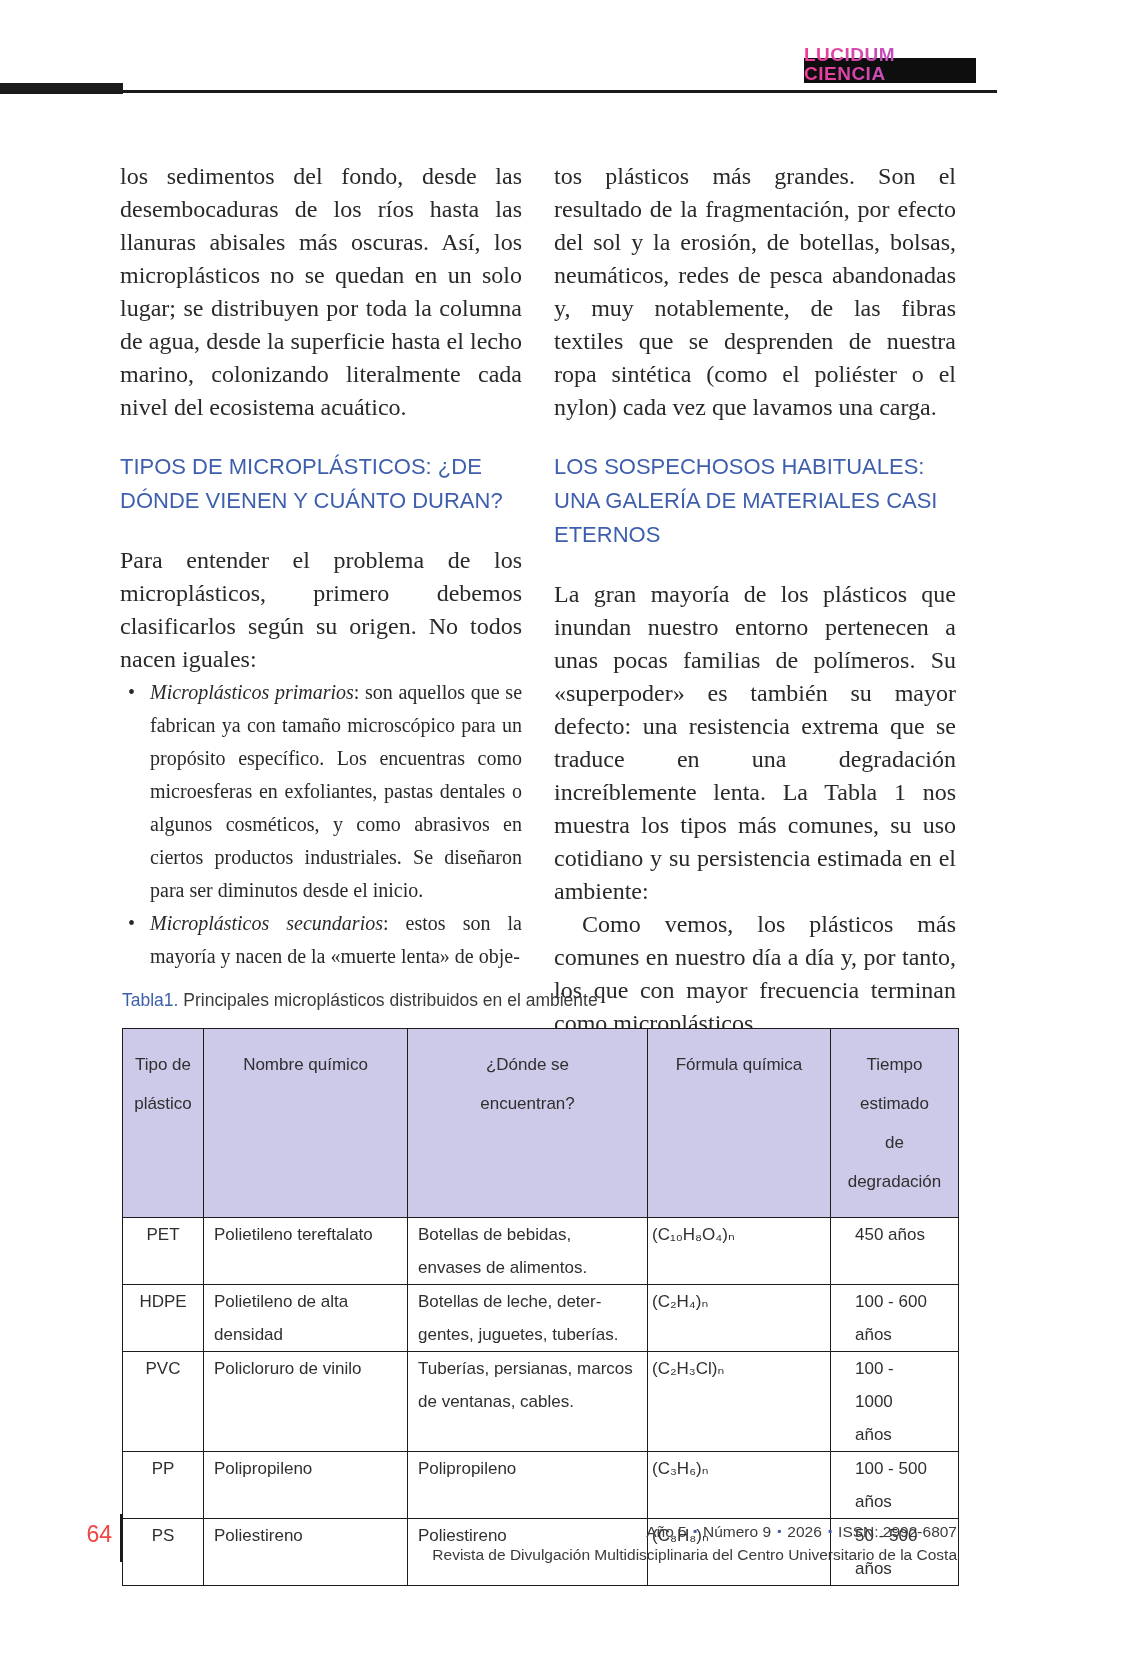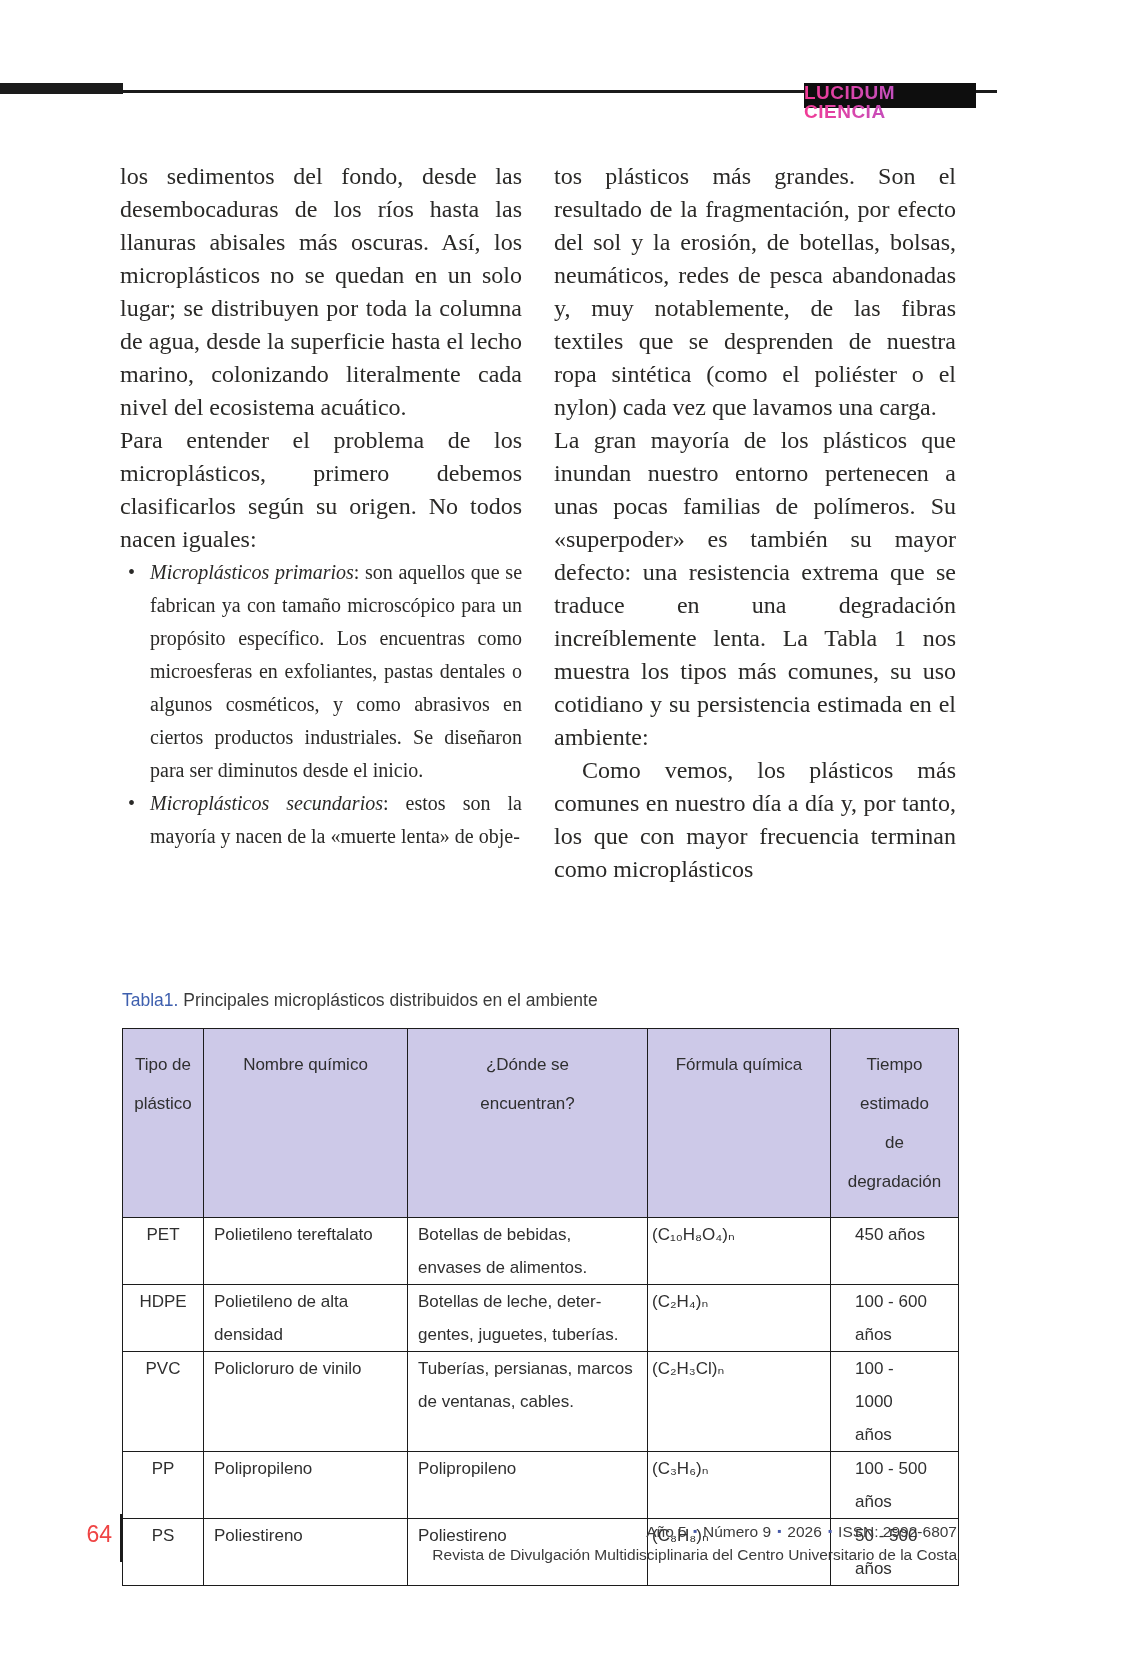--- a/index.html
+++ b/index.html
@@ -5,22 +5,22 @@
   html,body{margin:0;padding:0;background:#9a9a9a;}
   .page{
     position:relative;width:1123px;height:1654px;background:#ffffff;
     margin:0 auto;overflow:hidden;
     font-family:"Liberation Serif","DejaVu Serif",serif;color:#2a2927;
   }
   
   .top-rule{position:absolute;left:0;top:90px;width:997px;height:3px;background:#1b1b1b;}
   .top-bar{position:absolute;left:0;top:83px;width:123px;height:11px;background:#1b1b1b;}
   .brand-box{
-    position:absolute;left:804px;top:83px;width:172px;height:25px;background:#0e0e0e;
-    display:flex;align-items:flex-start;justify-content:center;
+    position:absolute;left:804px;top:58px;width:172px;height:25px;background:#0e0e0e;
+    display:flex;align-items:flex-end;justify-content:center;
   }
   .brand-text{
     font-family:"Liberation Sans","DejaVu Sans",sans-serif;font-weight:bold;
     font-size:19px;letter-spacing:.5px;line-height:1;
     background:linear-gradient(90deg,var(--brand-from,#f13b96) 0%,var(--brand-mid,#c050c0) 55%,var(--brand-to,#8c87da) 100%);
     -webkit-background-clip:text;background-clip:text;color:transparent;
   }
   
   .cols{position:absolute;left:120px;top:160px;width:836px;display:flex;gap:32px;}
   .col{width:402px;}
@@ -76,32 +76,34 @@
 
   <div class="top-bar"></div>
   <div class="top-rule"></div>
   <div class="brand-box" style="background: rgb(14, 14, 14);">
     <span class="brand-text">LUCIDUM CIENCIA</span>
   </div>
 
   <div class="cols">
     <div class="col">
       <p class="body-p">los sedimentos del fondo, desde las desembocaduras de los ríos hasta las llanuras abisales más oscuras. Así, los microplásticos no se quedan en un solo lugar; se distribuyen por toda la columna de agua, desde la superficie hasta el lecho marino, colonizando literalmente cada nivel del ecosistema acuático.</p>
+      <h2 class="section-heading">TIPOS DE MICROPLÁSTICOS: ¿DE DÓNDE VIENEN Y CUÁNTO DURAN?</h2>
       <p class="body-p">Para entender el problema de los microplásticos, primero debemos clasificarlos según su origen. No todos nacen iguales:</p>
       <ul class="bullets">
         <li>
           <span class="marker">•</span><em>Microplásticos primarios</em><span>: son aquellos que se fabrican ya con tamaño microscópico para un propósito específico. Los encuentras como microesferas en exfoliantes, pastas dentales o algunos cosméticos, y como abrasivos en ciertos productos industriales. Se diseñaron para ser diminutos desde el inicio.</span>
         </li>
         <li>
           <span class="marker">•</span><em>Microplásticos secundarios</em><span>: estos son la mayoría y nacen de la «muerte lenta» de obje-</span>
         </li>
       </ul>
     </div>
     <div class="col">
       <p class="body-p">tos plásticos más grandes. Son el resultado de la fragmentación, por efecto del sol y la erosión, de botellas, bolsas, neumáticos, redes de pesca abandonadas y, muy notablemente, de las fibras textiles que se desprenden de nuestra ropa sintética (como el poliéster o el nylon) cada vez que lavamos una carga.</p>
+      <h2 class="section-heading">LOS SOSPECHOSOS HABITUALES: UNA GALERÍA DE MATERIALES CASI ETERNOS</h2>
       <p class="body-p">La gran mayoría de los plásticos que inundan nuestro entorno pertenecen a unas pocas familias de polímeros. Su «superpoder» es también su mayor defecto: una resistencia extrema que se traduce en una degradación increíblemente lenta. La Tabla 1 nos muestra los tipos más comunes, su uso cotidiano y su persistencia estimada en el ambiente:</p>
       <p class="body-p indent">Como vemos, los plásticos más comunes en nuestro día a día y, por tanto, los que con mayor frecuencia terminan como microplásticos</p>
     </div>
   </div>
 
   <div class="table-caption">
     <span class="cap-label">Tabla1.</span><span> Principales microplásticos distribuidos en el ambiente</span>
   </div>
 
   <table class="micro">

